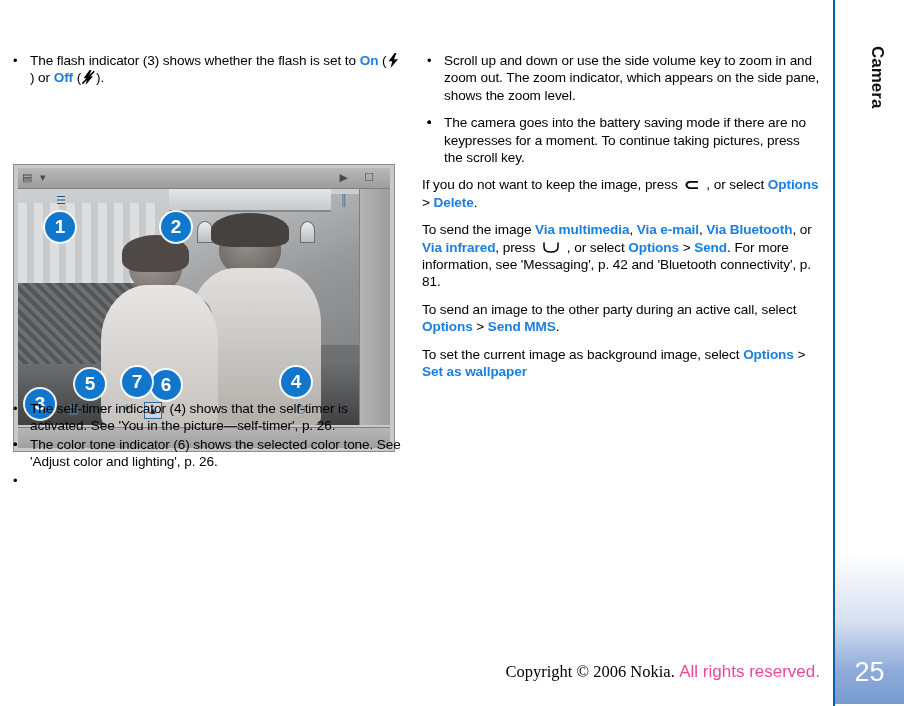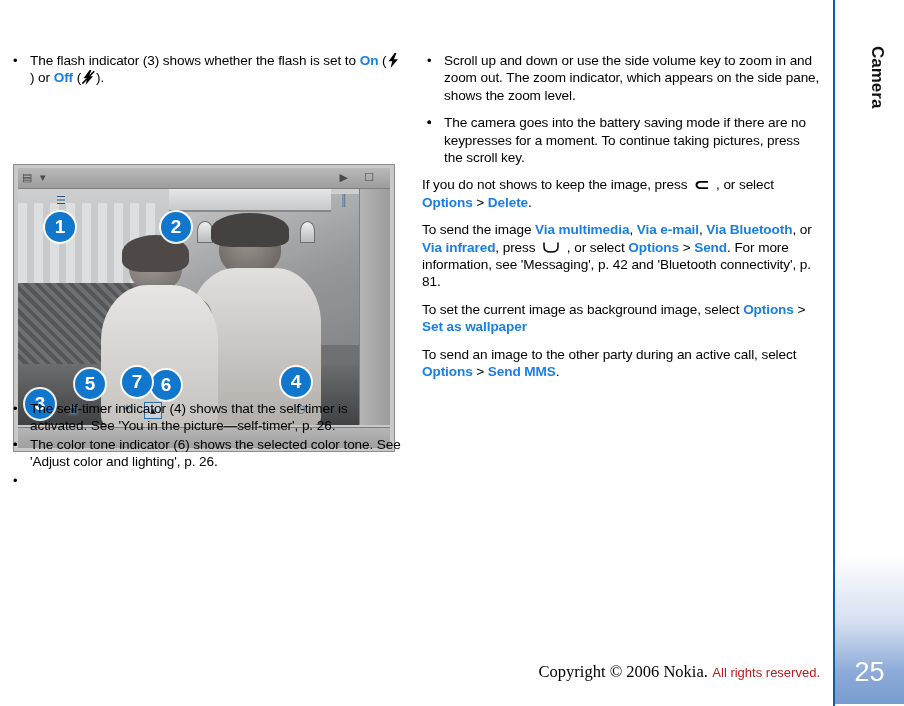--- a/index.html
+++ b/index.html
@@ -307,22 +307,22 @@
     text-align: right;
     padding-right: 12px;
   }
   .footer .cp {
     font-family: "Liberation Serif", serif;
     font-size: 16.5px;
     color: #000;
   }
   .footer .rr {
     font-family: "Liberation Sans", sans-serif;
-    font-size: 13px;
-    color: #b91c1c;
+    font-size: 17px;
+    color: #ec4899;
   }
 </style>
 </head>
 <body>
 
 <div class="page">
 
   <div class="col-left">
 
     <div class="bullet-list">
@@ -424,29 +424,29 @@
       <div class="bullet">
         <span class="dot">•</span>
       </div>
       <div class="bullet">
         <span class="dot">•</span><span>The camera goes into the battery saving mode if there are no keypresses for a moment. To continue taking pictures, press the scroll key.</span>
       </div>
     </div>
 
 
 
-    <p class="para"><span>If you do not shows to keep the image, press </span><span class="keyglyph key-c">⊂</span><span> , or select </span><span class="blue">Options</span><span class="gt"> &gt; </span><span class="blue">Delete</span><span>.</span></p>
+    <p class="para"><span>If you do not want to keep the image, press </span><span class="keyglyph key-c">⊂</span><span> , or select </span><span class="blue">Options</span><span class="gt"> &gt; </span><span class="blue">Delete</span><span>.</span></p>
 
     <p class="para"><span>To send the image </span><span class="blue">Via multimedia</span><span>, </span><span class="blue">Via e-mail</span><span>, </span><span class="blue">Via Bluetooth</span><span>, or </span><span class="blue">Via infrared</span><span>, press </span><span class="keyglyph key-scroll"><svg width="18" height="12" viewBox="0 0 18 12">
             <path d="M2 1 V5 Q2 10 9 10 Q16 10 16 5 V1" stroke="#000" stroke-width="1.5" fill="none" stroke-linecap="round"></path>
           </svg></span><span> , or select </span><span class="blue">Options</span><span class="gt"> &gt; </span><span class="blue">Send</span><span>. For more information, see 'Messaging', p. 42 and 'Bluetooth connectivity', p. 81.</span></p>
 
+    <p class="para"><span>To send an image to the other party during an active call, select </span><span class="blue">Options</span><span class="gt"> &gt; </span><span class="blue">Send MMS</span><span>.</span></p>
+
     <p class="para"><span>To set the current image as background image, select </span><span class="blue">Options</span><span class="gt"> &gt; </span><span class="blue">Set as wallpaper</span></p>
-
-    <p class="para"><span>To send an image to the other party during an active call, select </span><span class="blue">Options</span><span class="gt"> &gt; </span><span class="blue">Send MMS</span><span>.</span></p>
   </div>
 
   <div class="footer">
     <span class="cp">Copyright © 2006 Nokia.</span>
     <span class="rr">All rights reserved.</span>
   </div>
 
   <div class="rail">
     <div class="rail-line"></div>
     <div class="rail-title">Camera</div>

